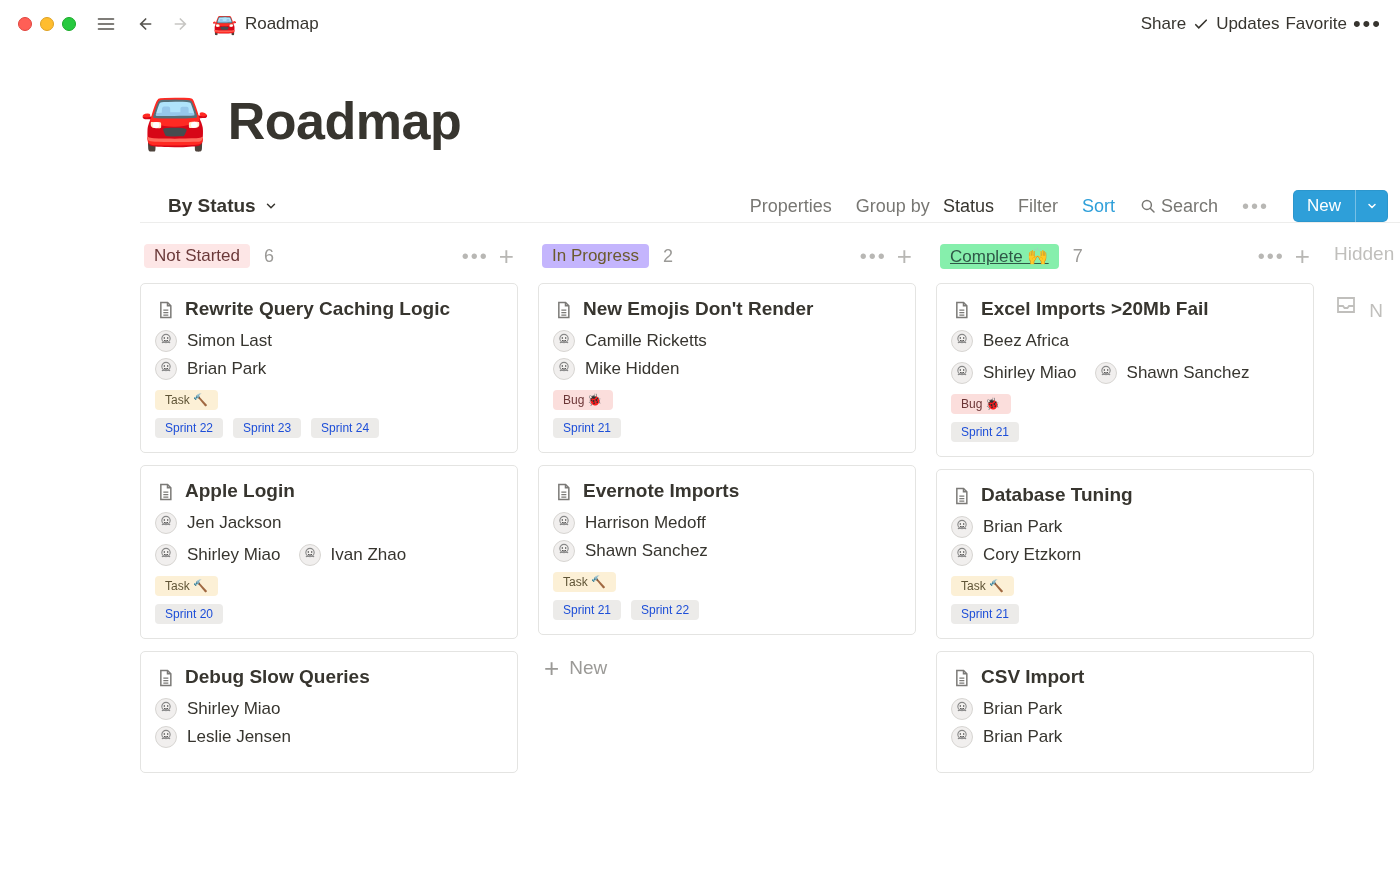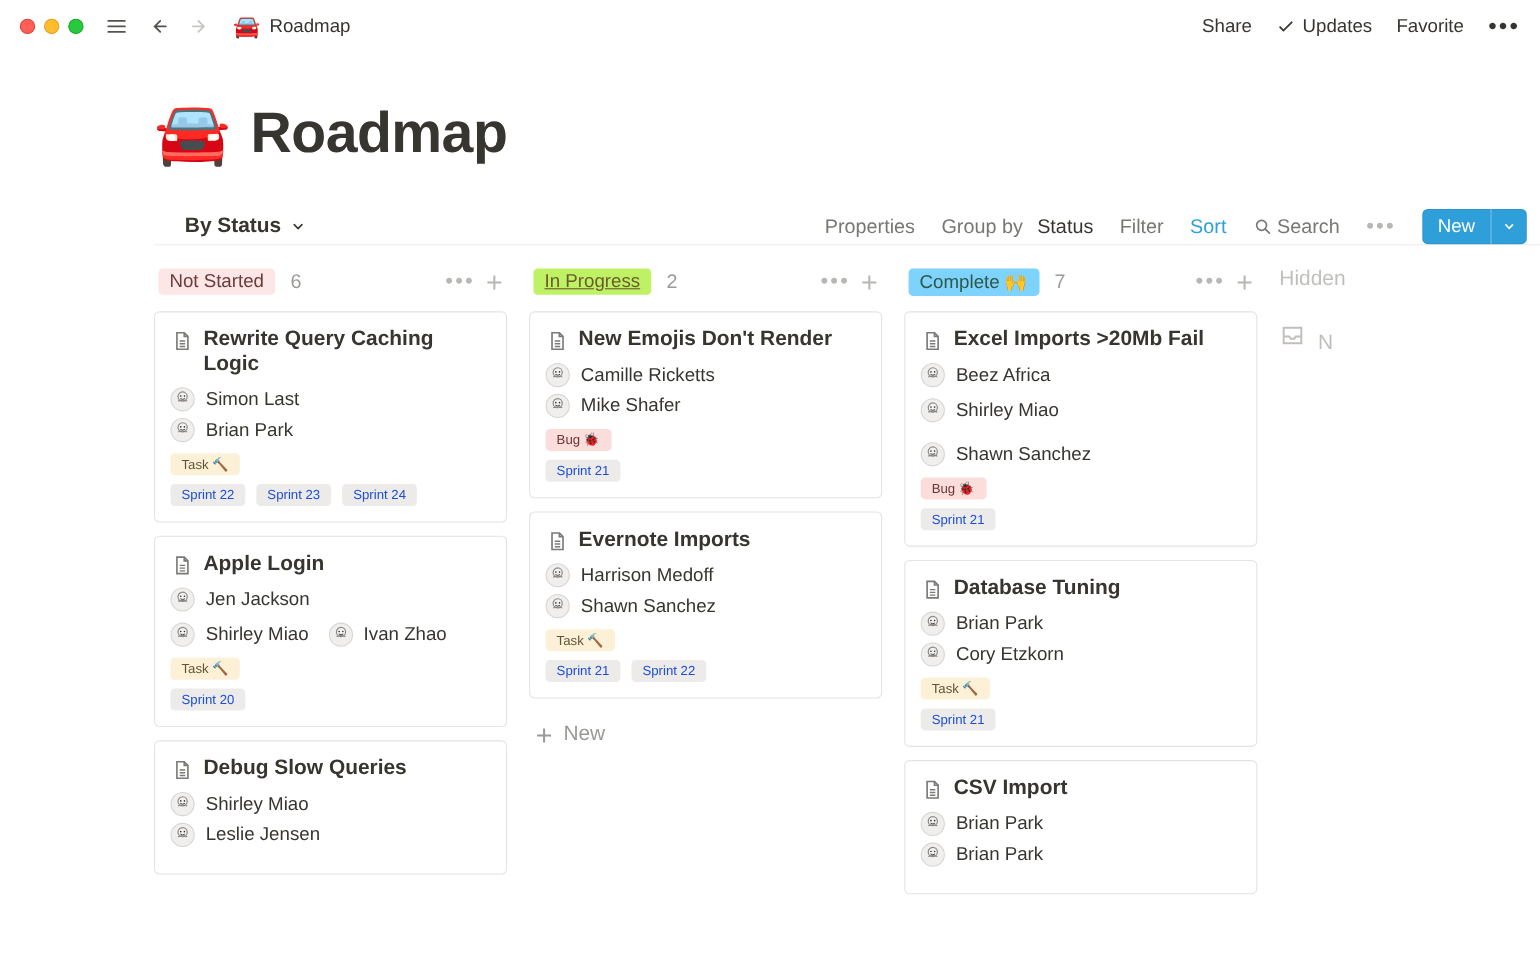--- a/index.html
+++ b/index.html
@@ -25,21 +25,21 @@
   .tl-yellow{ background:#ffbd2e; border:1px solid #dea123;}
   .tl-green { background:#27c93f; border:1px solid #1aab29;}
   .icon-btn {
     width: 28px; height: 28px; display:flex; align-items:center; justify-content:center;
     border-radius:4px; cursor:pointer; color:#55534e;
   }
   .icon-btn svg { width:20px; height:20px; }
   .nav-fwd { color:#c7c6c3;}
   .breadcrumb { display:flex; align-items:center; gap:8px; font-size:17px; font-weight:500; margin-left:6px;}
   .breadcrumb .emoji { font-size:20px;}
-  .topbar-right { margin-left:auto; display:flex; align-items:center; gap:22px; font-size:17px;}
+  .topbar-right { margin-left:auto; display:flex; align-items:center; gap:6px; font-size:17px;}
   .topbar-right .item { display:flex; align-items:center; gap:6px; cursor:pointer; color:#37352f;}
   .topbar-right svg { width:18px; height:18px;}
   .dots { font-size:22px; letter-spacing:2px; line-height:1; cursor:pointer;}
 
   
   .page {
     padding: 40px 0 0 140px;
     width: 100%;
   }
   .page-title { display:flex; align-items:center; gap:18px; margin-bottom:36px;}
@@ -71,33 +71,33 @@
   .new-btn .dd { padding:6px 10px; border-left:1px solid rgba(255,255,255,0.35); display:flex; align-items:center;}
   .new-btn .dd svg { width:12px; height:12px;}
 
   
   .board {
     display:flex;
     gap:20px;
     padding-top:20px;
     align-items:flex-start;
   }
-  .column { width:321px; flex:0 0 auto;}
+  .column { width:378px; flex:0 0 auto;}
   .col-header { display:flex; align-items:center; gap:14px; margin-bottom:14px; padding:0 4px;}
   .col-title {
     font-size:17px; font-weight:500; padding:2px 10px; border-radius:4px;
   }
   .col-count { font-size:18px; color:#9b9a97;}
   .col-actions { margin-left:auto; display:flex; align-items:center; gap:10px; color:#b8b7b4;}
   .col-actions .mini-dots { cursor:pointer; font-size:20px; letter-spacing:2px;}
   .col-actions .plus { cursor:pointer; font-size:26px; line-height:1; font-weight:300;}
 
   .status-notstarted { background:#fde6e6; color:#6b3a3a;}
-  .status-inprogress { background:#bef264; color:#6b5a2e;text-decoration:underline;}
-  .status-complete   { background:#7dd3fc; color:#2f5747;}
+  .status-inprogress { background:#c4b5fd; color:#6b5a2e;}
+  .status-complete   { background:#86efac; color:#2f5747;text-decoration:underline;}
 
   .card {
     border:1px solid #e4e4e2; border-radius:5px; background:#fff;
     padding:14px 16px 14px 14px; margin-bottom:12px;
     cursor:pointer;
   }
   .card-title { display:flex; align-items:flex-start; gap:10px; font-size:19px; font-weight:600; margin-bottom:10px;}
   .card-title svg { width:20px; height:20px; flex:0 0 auto; margin-top:2px; color:#7b7a77;}
   .assignees { display:flex; flex-direction:column; gap:6px; margin-bottom:10px;}
   .assignees.row2 { flex-direction:row; flex-wrap:wrap; gap:18px;}
@@ -401,21 +401,21 @@
             <div class="assignee">
               <span class="avatar">
                 <svg viewBox="0 0 24 24" width="20" height="20">
                   <circle cx="12" cy="9" r="5" fill="#f3f1ef" stroke="#888" stroke-width="1.3"></circle>
                   <circle cx="10" cy="8.5" r="0.9" fill="#333"></circle>
                   <circle cx="14" cy="8.5" r="0.9" fill="#333"></circle>
                   <path d="M9.5 11.2q2.5 1.8 5 0" stroke="#333" stroke-width="1" fill="none"></path>
                   <path d="M7 14q5-2 10 0" stroke="#888" stroke-width="1.3" fill="none"></path>
                 </svg>
               </span>
-              <span>Mike Shafer</span>
+              <span>Mike Hidden</span>
             </div>
           </div>
           <div class="tags-row">
             <span class="tag tag-bug">Bug 🐞</span>
           </div>
           <div class="tags-row">
             <span class="tag tag-sprint">Sprint 21</span>
           </div>
         </div>
         <div class="card">

